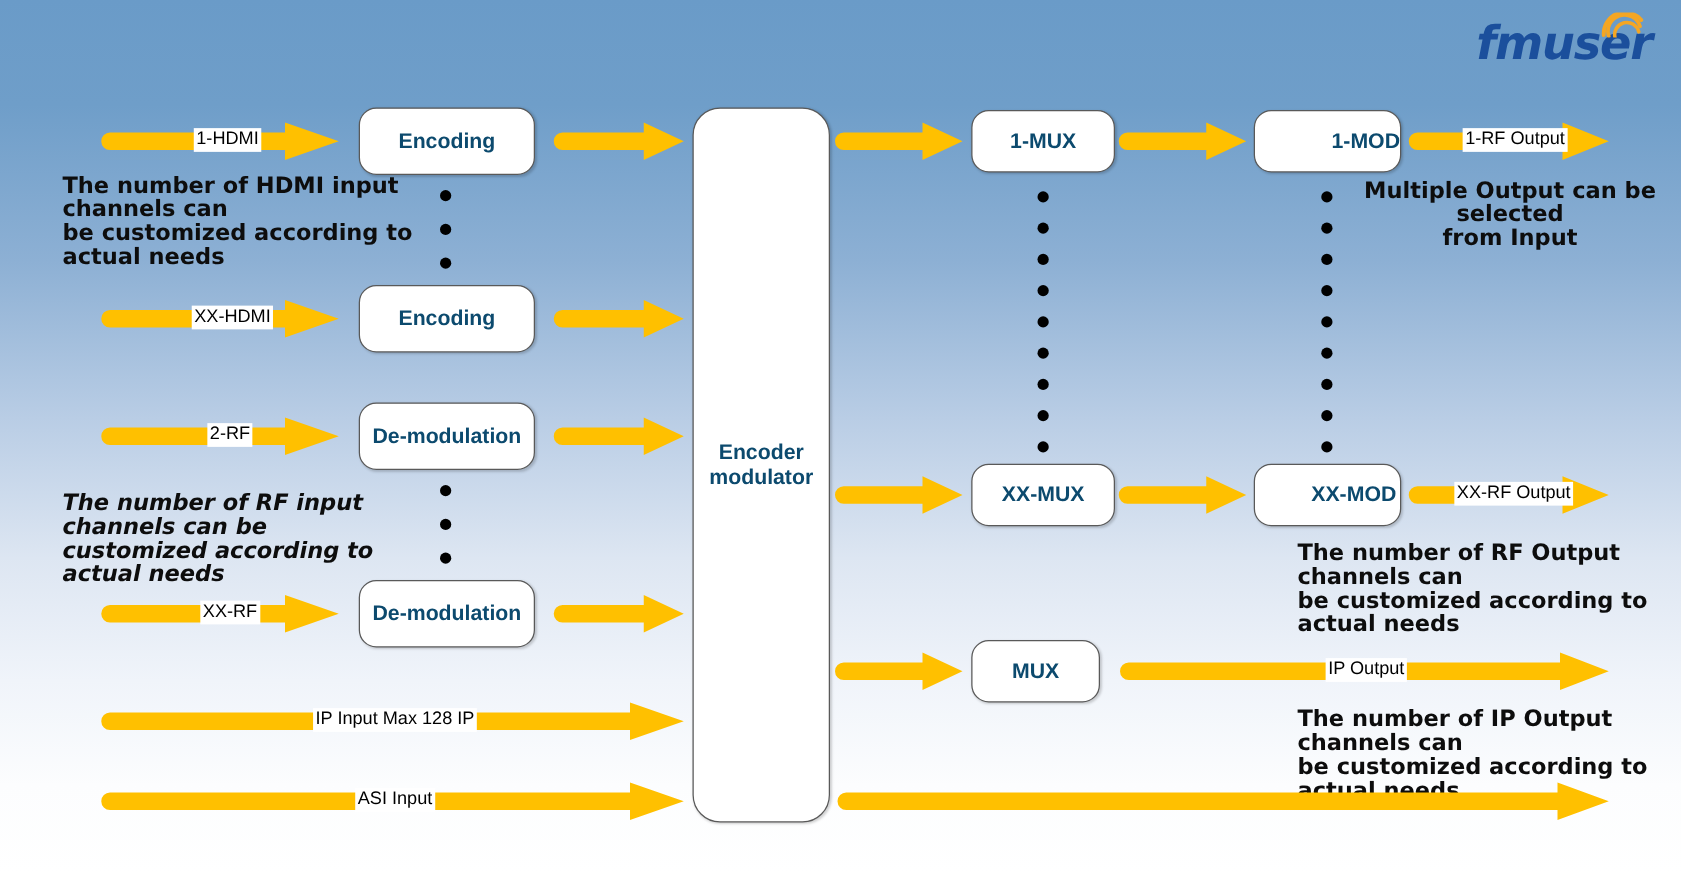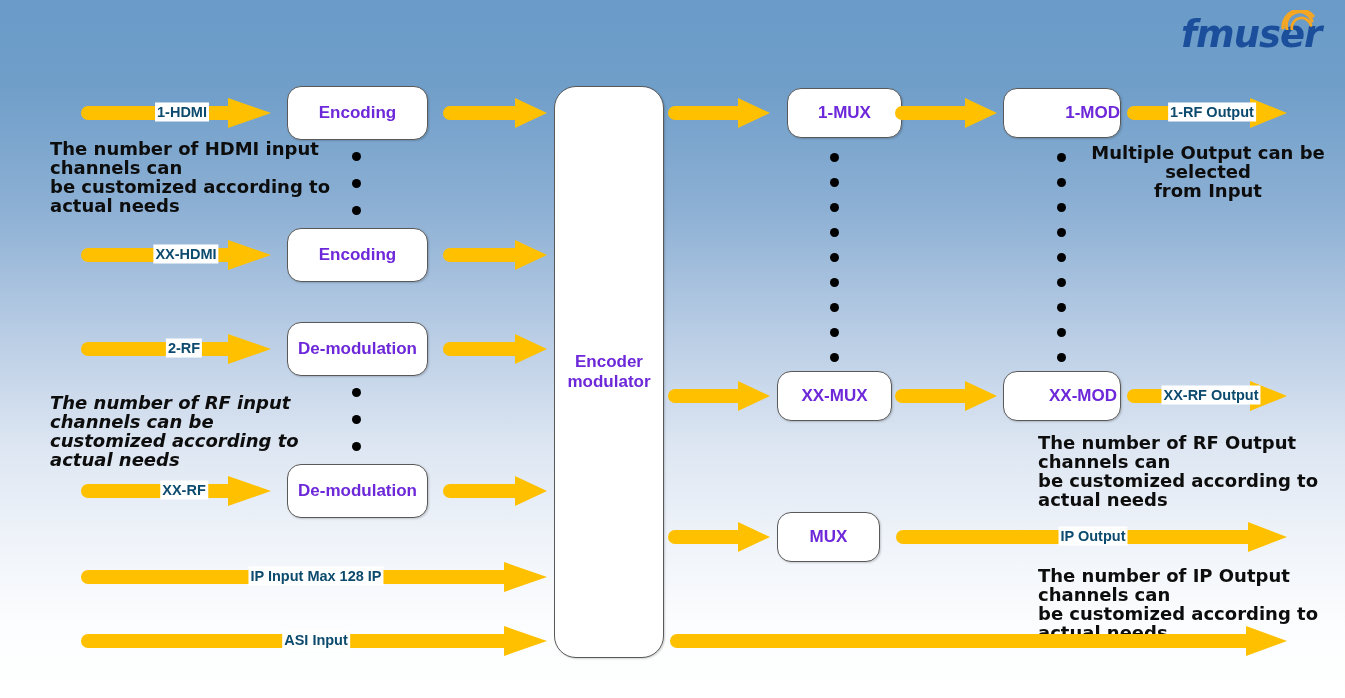--- a/index.html
+++ b/index.html
@@ -58,41 +58,41 @@
     background: #ffffff;
     border: 1.4px solid #595959;
     border-radius: 14px;
     box-sizing: border-box;
     display: flex;
     align-items: center;
     justify-content: center;
     text-align: center;
     font-weight: bold;
     font-size: 17px;
-    color: #6d28d9;
+    color: #0c4a6e;
     box-shadow: 1px 1px 2px rgba(0,0,0,0.18);
   }
   .node.big {
     border-radius: 22px;
     font-size: 17px;
     line-height: 1.2;
   }
 
   
   .arrow {
     position: absolute;
     height: 32px;
   }
   .arrow svg { display: block; overflow: visible; }
 
   .arrow-label {
     position: absolute;
     background: #ffffff;
-    color: #0c4a6e;
-    font-weight: bold;
+    color: #000000;
+    font-weight: normal;
     font-size: 14.5px;
     line-height: 17px;
     padding: 1px 2px;
     white-space: nowrap;
     transform: translate(-50%, -50%);
   }
 
   
   .note {
     position: absolute;
@@ -237,21 +237,21 @@
     </svg>
   </div>
   <div class="arrow-label" style="left:316px; top:640px;">ASI Input</div>
 
   <div class="arrow" style="left:671px; top:97px; width:100px;">
     <svg width="100" height="32" viewBox="0 0 100 32" preserveAspectRatio="none">
       <path d="M4 9 L67 9 L67 1 L99 16 L67 31 L67 23 L4 23 A7 7 0 0 1 4 9 Z" fill="#FFC000"></path>
     </svg>
   </div>
 
-  <div class="node" style="left:777px; top:88px; width:115px; height:50px;margin-left:10px;">
+  <div class="node" style="left:777px; top:88px; width:115px; height:50px;">
     <span>1-MUX</span>
   </div>
 
   <div class="arrow" style="left:898px; top:97px; width:100px;">
     <svg width="100" height="32" viewBox="0 0 100 32" preserveAspectRatio="none">
       <path d="M4 9 L67 9 L67 1 L99 16 L67 31 L67 23 L4 23 A7 7 0 0 1 4 9 Z" fill="#FFC000"></path>
     </svg>
   </div>
 
   <div class="node" style="left:1003px; top:88px; width:118px; height:50px;justify-content:flex-end;">

